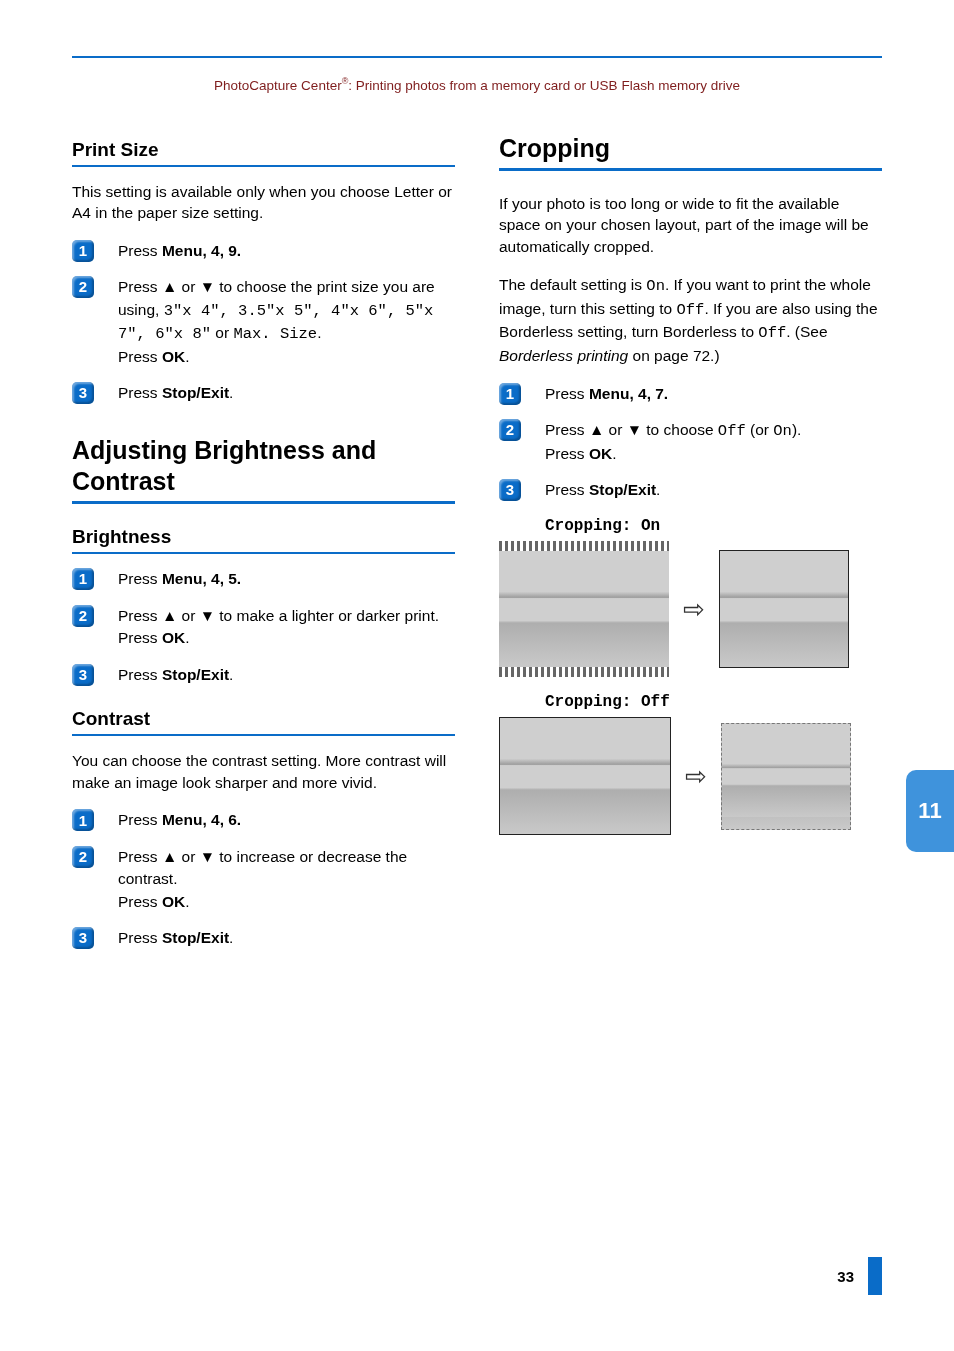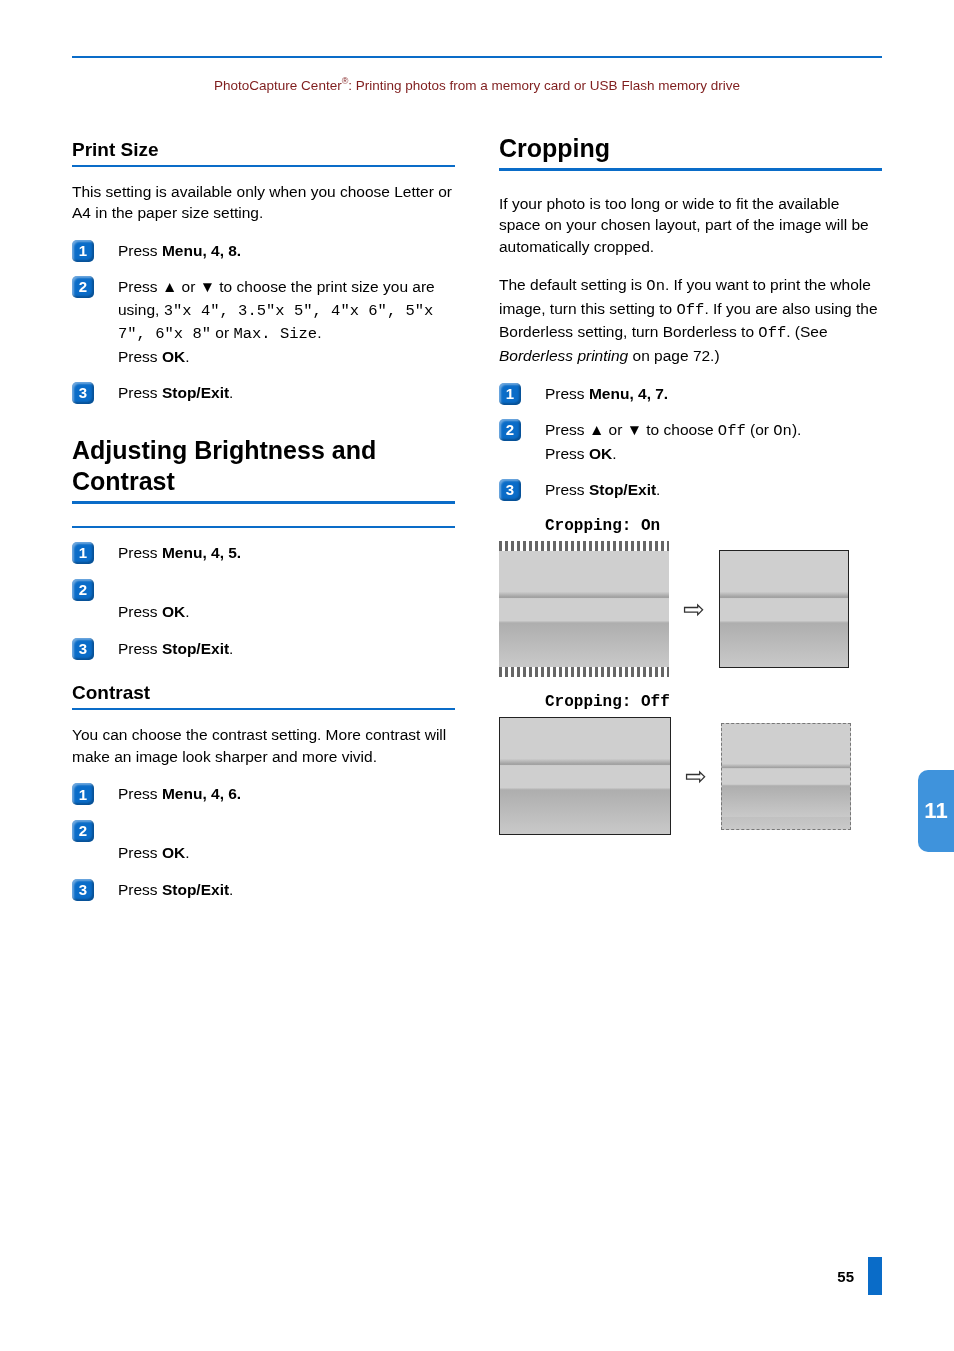--- a/index.html
+++ b/index.html
@@ -76,21 +76,21 @@
     height:10px;
     background:repeating-linear-gradient(90deg,#666 0 3px,#fff 3px 6px);
   }
   .arrow-right{
     font-size:26px;color:#333;
   }
   .photo.bordered{border:1px solid #222;}
   .side-tab{
     position:absolute;
     right:0;top:770px;
-    width:36px;height:82px;
+    width:48px;height:82px;
     background:#3f93dc;
     border-radius:10px 0 0 10px;
     color:#fff;font-weight:bold;font-size:22px;
     display:flex;align-items:center;justify-content:center;
   }
   .footer{
     position:absolute;bottom:56px;right:72px;
     display:flex;align-items:center;gap:14px;
   }
   .pg{font-weight:bold;font-size:15px;}
@@ -108,64 +108,65 @@
 
   <div class="col">
 
     <div class="h3">Print Size</div>
     <div class="h3-rule"></div>
     <p>This setting is available only when you choose Letter or A4 in the paper size setting.</p>
 
     <ol class="steps">
       <li>
         <span class="badge">1</span>
-        <span>Press </span><span class="b">Menu</span><span class="b">, 4, 8.</span>
+        <span>Press </span><span class="b">Menu</span><span class="b">, 4, 9.</span>
       </li>
       <li>
         <span class="badge">2</span>
         <span class="arrows">Press ▲ or ▼ to choose the print size you are using, </span><span class="mono">3"x 4", 3.5"x 5", 4"x 6", 5"x 7", 6"x 8"</span><span> or </span><span class="mono">Max. Size</span><span>.</span><br>
         <span>Press </span><span class="b">OK</span><span>.</span>
       </li>
       <li>
         <span class="badge">3</span>
         <span>Press </span><span class="b">Stop/Exit</span><span>.</span>
       </li>
     </ol>
 
     <div class="h2">Adjusting Brightness and Contrast</div>
     <div class="h2-rule"></div>
 
+    <div class="h3">Brightness</div>
     <div class="h3-rule"></div>
     <ol class="steps">
       <li>
         <span class="badge">1</span>
         <span>Press </span><span class="b">Menu</span><span class="b">, 4, 5.</span>
       </li>
       <li>
         <span class="badge">2</span>
-        <br>
+        <span class="arrows">Press ▲ or ▼ to make a lighter or darker print.</span><br>
         <span>Press </span><span class="b">OK</span><span>.</span>
       </li>
       <li>
         <span class="badge">3</span>
         <span>Press </span><span class="b">Stop/Exit</span><span>.</span>
       </li>
     </ol>
 
     <div class="h3" style="margin-top:22px">Contrast</div>
     <div class="h3-rule"></div>
     <p>You can choose the contrast setting. More contrast will make an image look sharper and more vivid.</p>
     <ol class="steps">
       <li>
         <span class="badge">1</span>
         <span>Press </span><span class="b">Menu</span><span class="b">, 4, 6.</span>
       </li>
       <li>
         <span class="badge">2</span>
-        <br>
+        <span class="arrows">Press ▲ or ▼ to increase or decrease the contrast.</span><br>
         <span>Press </span><span class="b">OK</span><span>.</span>
       </li>
       <li>
         <span class="badge">3</span>
         <span>Press </span><span class="b">Stop/Exit</span><span>.</span>
       </li>
     </ol>
   </div>
 
   <div class="col">
@@ -210,15 +211,15 @@
       <div class="photo narrow-dashed">
         <div class="photo" style="width:100%;height:82px;margin-top:11px"></div>
       </div>
     </div>
   </div>
 </div>
 
 <div class="side-tab">11</div>
 
 <div class="footer">
-  <span class="pg">55</span>
+  <span class="pg">33</span>
   <div class="foot-mark"></div>
 </div>
 
 </body></html>

